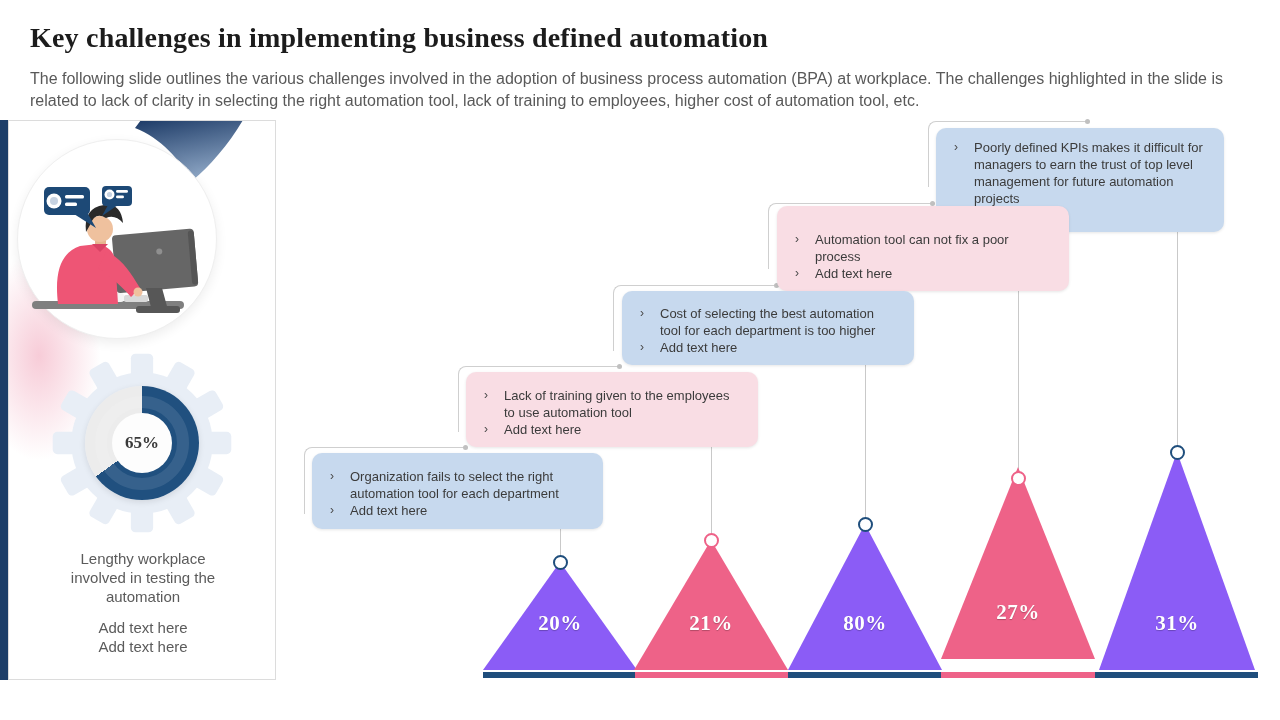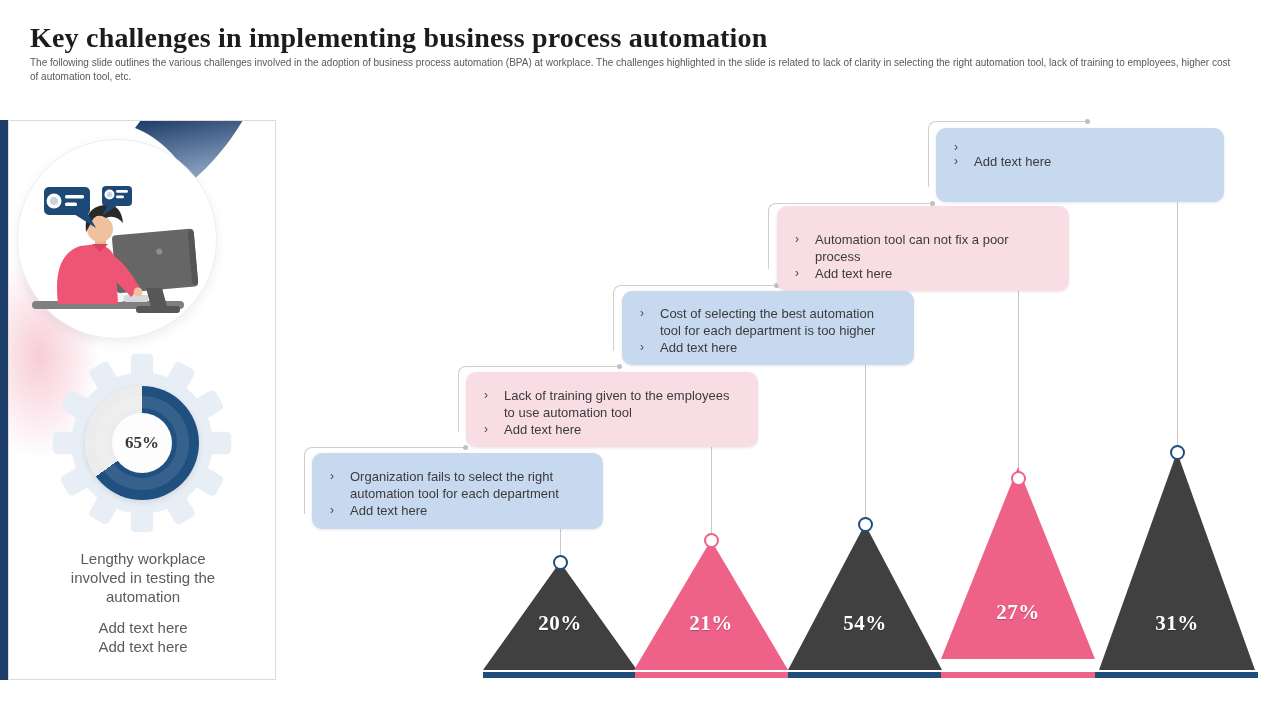--- a/index.html
+++ b/index.html
@@ -8,22 +8,22 @@
     position:relative; width:1280px; height:720px; overflow:hidden;
     background:#ffffff; font-family:"Liberation Sans", sans-serif;
   }
   
   .title {
     position:absolute; left:30px; top:22px; width:980px;
     font-family:"Liberation Serif", serif; font-weight:700;
     font-size:28px; color:#1c1c1c; letter-spacing:0.2px;
   }
   .subtitle {
-    position:absolute; left:30px; top:56px; width:1210px;
-    font-size:10px; line-height:1.4; color:#595959;
+    position:absolute; left:30px; top:68px; width:1210px;
+    font-size:16px; line-height:1.4; color:#595959;
   }
   
   .accent-strip { position:absolute; left:0; top:120px; width:8px; height:560px; background:#1d3e68; }
   .panel {
     position:absolute; left:8px; top:120px; width:268px; height:560px;
     background:#ffffff; border:1px solid #dcdcdc; overflow:hidden;
   }
   .pink-blob {
     position:absolute; left:-55px; top:90px; width:170px; height:290px; border-radius:50%;
     background:radial-gradient(closest-side, rgba(246,195,209,0.85), rgba(246,195,209,0.0) 72%);
@@ -72,21 +72,21 @@
   .ctext { flex:1; font-size:13px; line-height:1.3; color:#3b3b3b; }
   
   .vline { position:absolute; width:1px; background:#c9c9c9; z-index:1; }
   .bracket {
     position:absolute; border-left:1px solid #cfcfcf; border-top:1px solid #cfcfcf;
     border-top-left-radius:8px; z-index:1;
   }
   .dot { position:absolute; width:5px; height:5px; border-radius:50%; background:#c0c0c0; z-index:2; }
   
   .tri { position:absolute; clip-path:polygon(50% 0, 100% 100%, 0 100%); z-index:3; }
-  .tri.blue { background:#404040; }
+  .tri.blue { background:#8b5cf6; }
   .tri.pink { background:#EE6288; }
   .tri .pct {
     position:absolute; left:0; right:0; bottom:34px; text-align:center;
     font-family:"Liberation Serif", serif; font-weight:700; font-size:21px; color:#ffffff;
     letter-spacing:0.5px; text-shadow:0 1px 1px rgba(0,0,0,0.25);
   }
   .cap {
     position:absolute; width:15px; height:15px; border-radius:50%; background:#ffffff; z-index:5;
   }
   .cap.blue { border:2.5px solid #1F4E7C; }
@@ -98,21 +98,21 @@
   .footer {
     position:absolute; left:285px; top:699px; width:700px; text-align:center;
     font-size:11px; color:#595959;
   }
 </style>
 </head>
 <body>
 
 <div class="slide">
 
-  <h1 class="title">Key challenges in implementing business process automation</h1>
+  <h1 class="title">Key challenges in implementing business defined automation</h1>
   <p class="subtitle">The following slide outlines the various challenges involved in the adoption of business process automation (BPA) at workplace. The challenges highlighted in the slide is related to lack of clarity in selecting the right automation tool, lack of training to employees, higher cost of automation tool, etc.</p>
 
   <div class="accent-strip"></div>
   <aside class="panel">
     <div class="pink-blob"></div>
     <svg class="swoosh" viewBox="0 0 268 90">
       <defs>
         <linearGradient id="swg" x1="0" y1="0" x2="0.35" y2="1">
           <stop offset="0" stop-color="#1c3a66"></stop>
           <stop offset="1" stop-color="#8aa3c2"></stop>
@@ -212,20 +212,21 @@
   <div class="bracket" style="left:613px; top:285px; width:163px; height:66px;"></div>
   <div class="dot" style="left:774px; top:283px;"></div>
   <div class="bracket" style="left:458px; top:366px; width:161px; height:66px;"></div>
   <div class="dot" style="left:617px; top:364px;"></div>
   <div class="bracket" style="left:304px; top:447px; width:161px; height:67px;"></div>
   <div class="dot" style="left:463px; top:445px;"></div>
 
   <div class="callout blue" style="left:936px; top:128px; width:288px; min-height:74px;">
     <div class="crow">
         <span class="bullet">›</span>
+        <span class="ctext">Poorly defined KPIs makes it difficult for managers to earn the trust of top level management for future automation projects</span>
       </div>
     <div class="crow">
         <span class="bullet">›</span>
         <span class="ctext">Add text here</span>
       </div>
   </div>
   <div class="callout pink" style="left:777px; top:206px; width:292px; min-height:74px; padding-top:26px;">
     <div class="crow">
         <span class="bullet">›</span>
         <span class="ctext">Automation tool can not fix a poor process</span>
@@ -267,21 +268,21 @@
   </div>
 
   <div>
     <div class="tri blue" style="left:483px; top:562px; width:154px; height:108px;">
       <span class="pct">20%</span>
     </div>
     <div class="tri pink" style="left:634px; top:540px; width:154px; height:130px;">
       <span class="pct">21%</span>
     </div>
     <div class="tri blue" style="left:788px; top:524px; width:154px; height:146px;">
-      <span class="pct">54%</span>
+      <span class="pct">80%</span>
     </div>
     <div class="tri pink" style="left:941px; top:467px; width:154px; height:192px;">
       <span class="pct">27%</span>
     </div>
     <div class="tri blue" style="left:1099px; top:452px; width:156px; height:218px;">
       <span class="pct">31%</span>
     </div>
 
     <div class="cap blue" style="left:553px;  top:555px;"></div>
     <div class="cap pink" style="left:704px;  top:533px;"></div>

